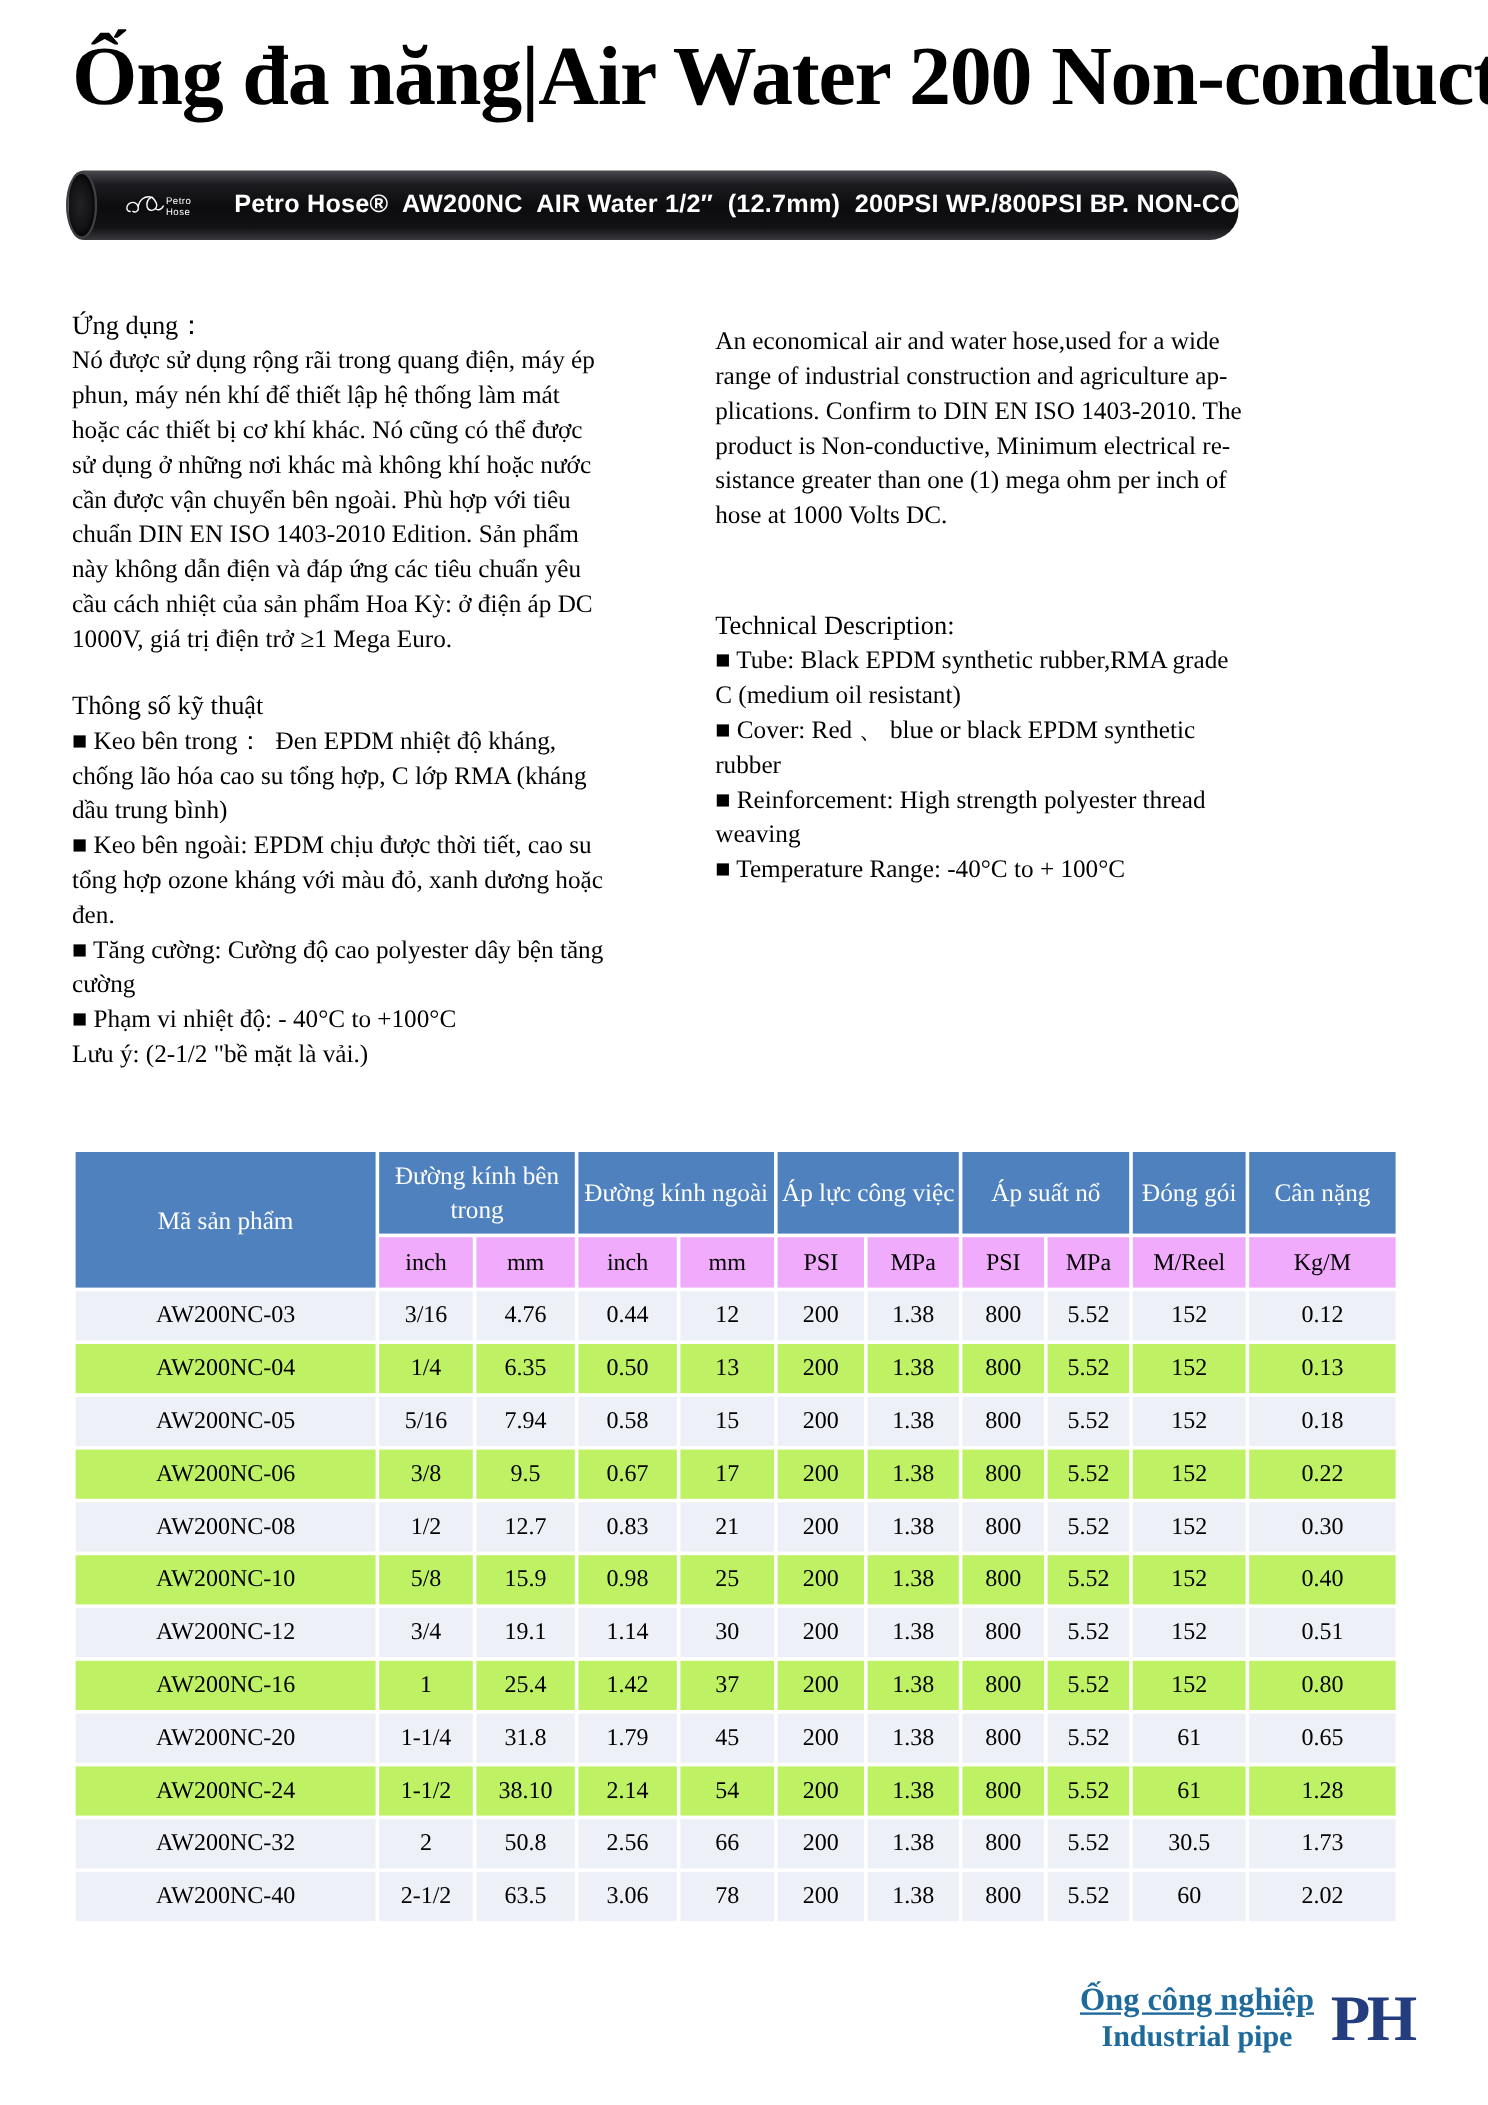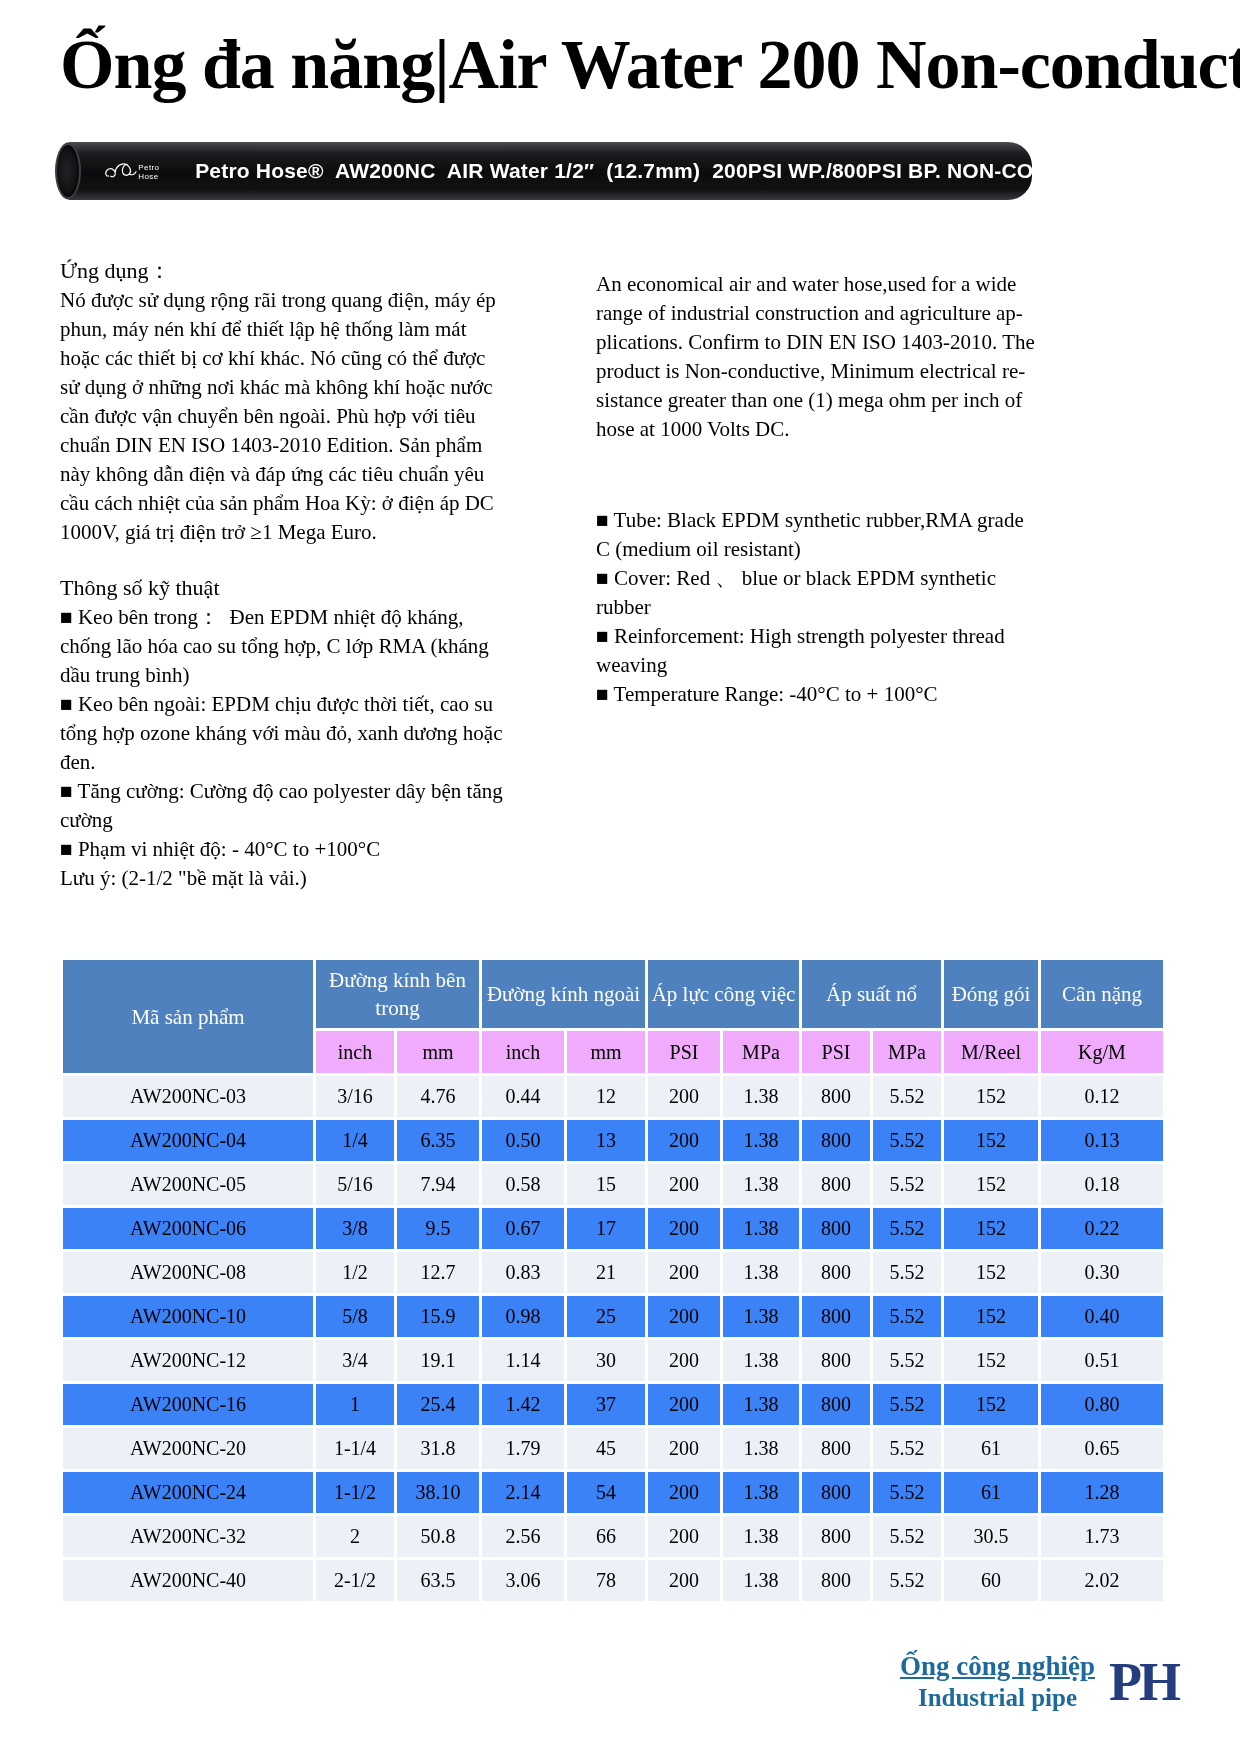--- a/index.html
+++ b/index.html
@@ -52,21 +52,21 @@
     background:#4e81bd;color:#fff;font-weight:normal;font-size:21px;
     line-height:28px;padding:6px 2px;text-align:center;vertical-align:middle;
   }
   table.spec tr.subhead th{
     background:#f0abfc;color:#000;font-size:20px;height:38px;padding:2px;
   }
   table.spec tbody td{
     text-align:center;font-size:20px;height:41px;padding:0 2px;vertical-align:middle;
   }
   tr.row-light td{background:#edf0f7;}
-  tr.row-dark td{background:#3b82f6;}
+  tr.row-dark td{background:#bef264;}
 
   
   .footer{display:flex;justify-content:flex-end;align-items:center;margin-top:46px;padding-right:2px;}
   .footer-text{color:#1e6a9b;text-align:center;font-weight:bold;}
   .footer-line1{font-size:27px;line-height:33px;text-decoration:underline;}
   .footer-line2{font-size:25px;line-height:30px;}
   .footer-logo{
     font-size:54px;font-weight:bold;color:#233d7e;margin-left:14px;
     line-height:60px;letter-spacing:-3px;
   }
@@ -114,20 +114,21 @@
 Lưu ý: (2-1/2 "bề mặt là vải.)</div>
     </div>
     <div class="col-right">
       <div class="lines">An economical air and water hose,used for a wide
 range of industrial construction and agriculture ap-
 plications. Confirm to DIN EN ISO 1403-2010. The
 product is Non-conductive, Minimum electrical re-
 sistance greater than one (1) mega ohm per inch of
 hose at 1000 Volts DC.</div>
       <div class="tech-block">
+        <div class="block-title">Technical Description:</div>
         <div class="lines">■ Tube: Black EPDM synthetic rubber,RMA grade
 C (medium oil resistant)
 ■ Cover: Red 、 blue or black EPDM synthetic
 rubber
 ■ Reinforcement: High strength polyester thread
 weaving
 ■ Temperature Range: -40°C to + 100°C</div>
       </div>
     </div>
   </div>

